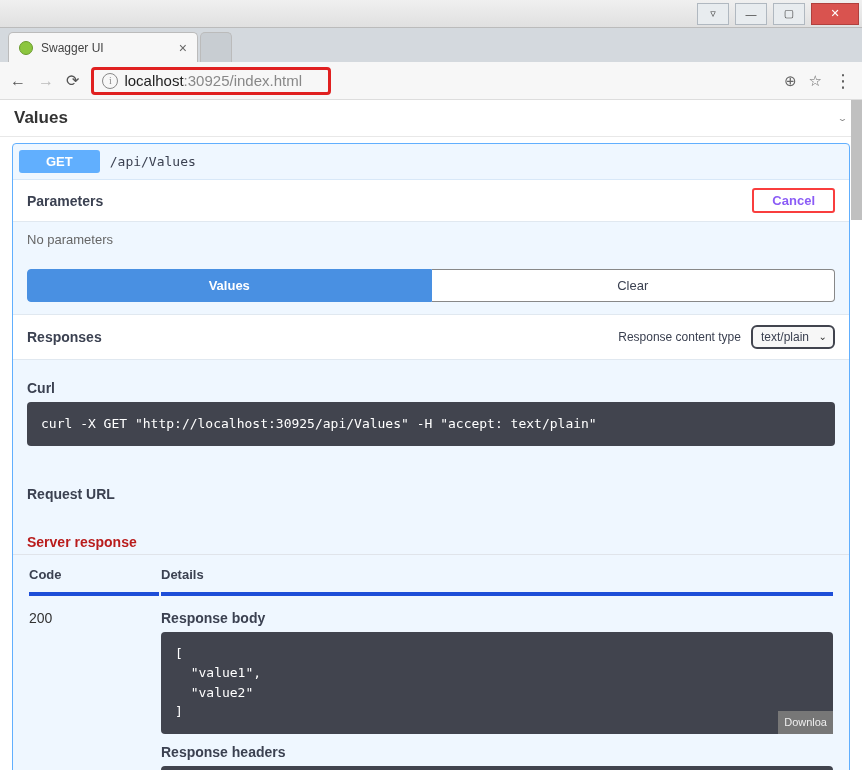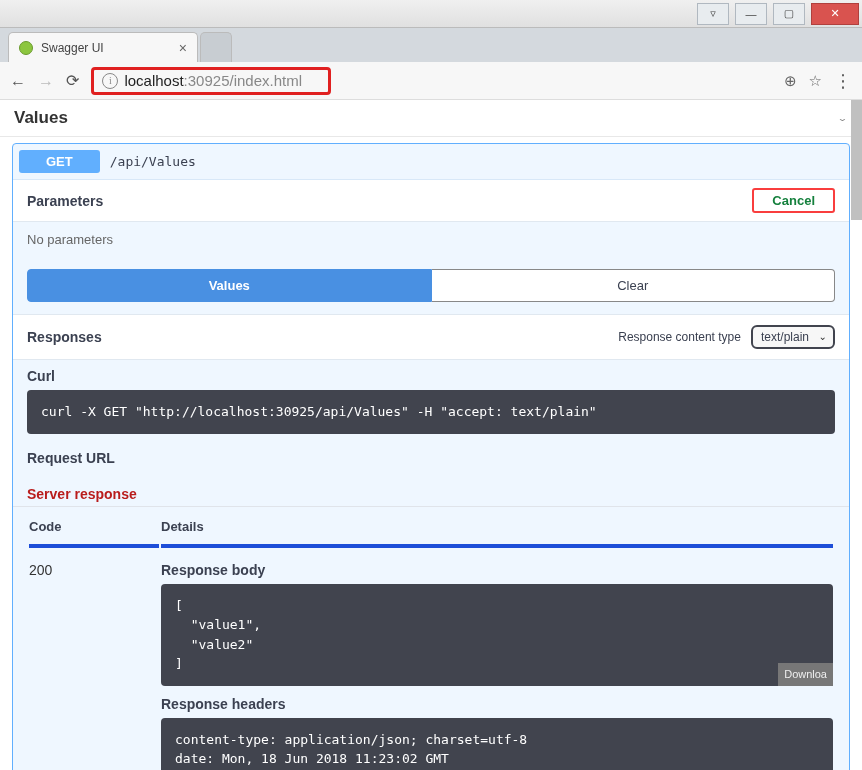--- a/index.html
+++ b/index.html
@@ -39,33 +39,33 @@
 .sw-tag-name { font-size: 17px; font-weight: 700; color: #333; }
 .sw-tag-chev { color: #888; transform: scaleY(0.6); }
 
 .sw-op { margin: 6px 12px; border: 1px solid #61affe; border-radius: 4px; background: #eff7ff; }
 .sw-op-head { display: flex; align-items: center; padding: 6px; gap: 10px; border-bottom: 1px solid #d8e8f8; }
 .sw-method { background: #61affe; color: #fff; padding: 4px 27px; border-radius: 3px; font-weight: 700; font-size: 13px; }
 .sw-path { font-family: Menlo, Consolas, monospace; font-size: 13px; color: #3b4151; }
 
 .sw-params-head { display: flex; align-items: center; justify-content: space-between; padding: 8px 14px; border-bottom: 1px solid #e0e8f0; background: #fff; }
 .sw-sec-title { font-size: 14px; font-weight: 700; color: #3b4151; }
-.sw-cancel { border: 2px solid #f93e3e; color: #15803d; background: #fff; padding: 3px 18px; border-radius: 3px; font-size: 13px; font-weight: 600; }
+.sw-cancel { border: 2px solid #f93e3e; color: #8b5cf6; background: #fff; padding: 3px 18px; border-radius: 3px; font-size: 13px; font-weight: 600; }
 .sw-noparams { padding: 10px 14px; color: #666; font-size: 13px; }
 
 .sw-btnrow { display: flex; margin: 12px 14px; }
 .sw-exec { flex: 1; background: #4990e2; color: #fff; padding: 8px 0; text-align: center; font-weight: 700; border-radius: 4px 0 0 4px; border: 1px solid #4990e2; }
 .sw-clear { flex: 1; background: #fff; color: #3b4151; padding: 8px 0; text-align: center; border: 1px solid #888; border-left: none; border-radius: 0 4px 4px 0; }
 
 .sw-resp-head { display: flex; align-items: center; justify-content: space-between; padding: 10px 14px; background: #fff; border-top: 1px solid #e0e8f0; border-bottom: 1px solid #e0e8f0; }
 .sw-resp-ctype { display: flex; align-items: center; gap: 10px; font-size: 12px; color: #3b4151; }
 .sw-select { border: 2px solid #41444e; padding: 3px 24px 3px 8px; font-size: 12px; border-radius: 6px; background: #f7f7f7; position: relative; }
 .sw-select-arrow { position: absolute; right: 6px; top: 4px; font-size: 10px; color: #333; }
 
-.sw-block { padding: 8px 14px; }
+.sw-block { padding: 20px 14px; }
 .sw-block-title { font-size: 14px; font-weight: 700; color: #3b4151; margin-bottom: 6px; }
 .sw-code { background: #41444e; color: #fff; padding: 12px 14px; border-radius: 4px; font-family: Menlo, Consolas, monospace; font-size: 13px; white-space: pre-wrap; line-height: 1.5; position: relative; }
 .sw-dl { position: absolute; right: 0; bottom: 0; background: #777; color: #eee; font-size: 11px; padding: 3px 6px; font-family: Arial; }
 
 .sw-server-title { padding: 6px 14px 4px; font-size: 14px; font-weight: 700; color: #b91c1c; border-bottom: 1px solid #e0e4ea; }
 .sw-table { width: calc(100% - 28px); margin: 0 14px; }
 .sw-th { padding: 10px 0; font-size: 13px; font-weight: 700; color: #3b4151; text-align: left; vertical-align: top; border-bottom: 4px solid #1d4ed8; }
 .sw-code-col { width: 130px; }
 .sw-td { padding: 12px 0; vertical-align: top; color: #333; font-size: 14px; }
 

